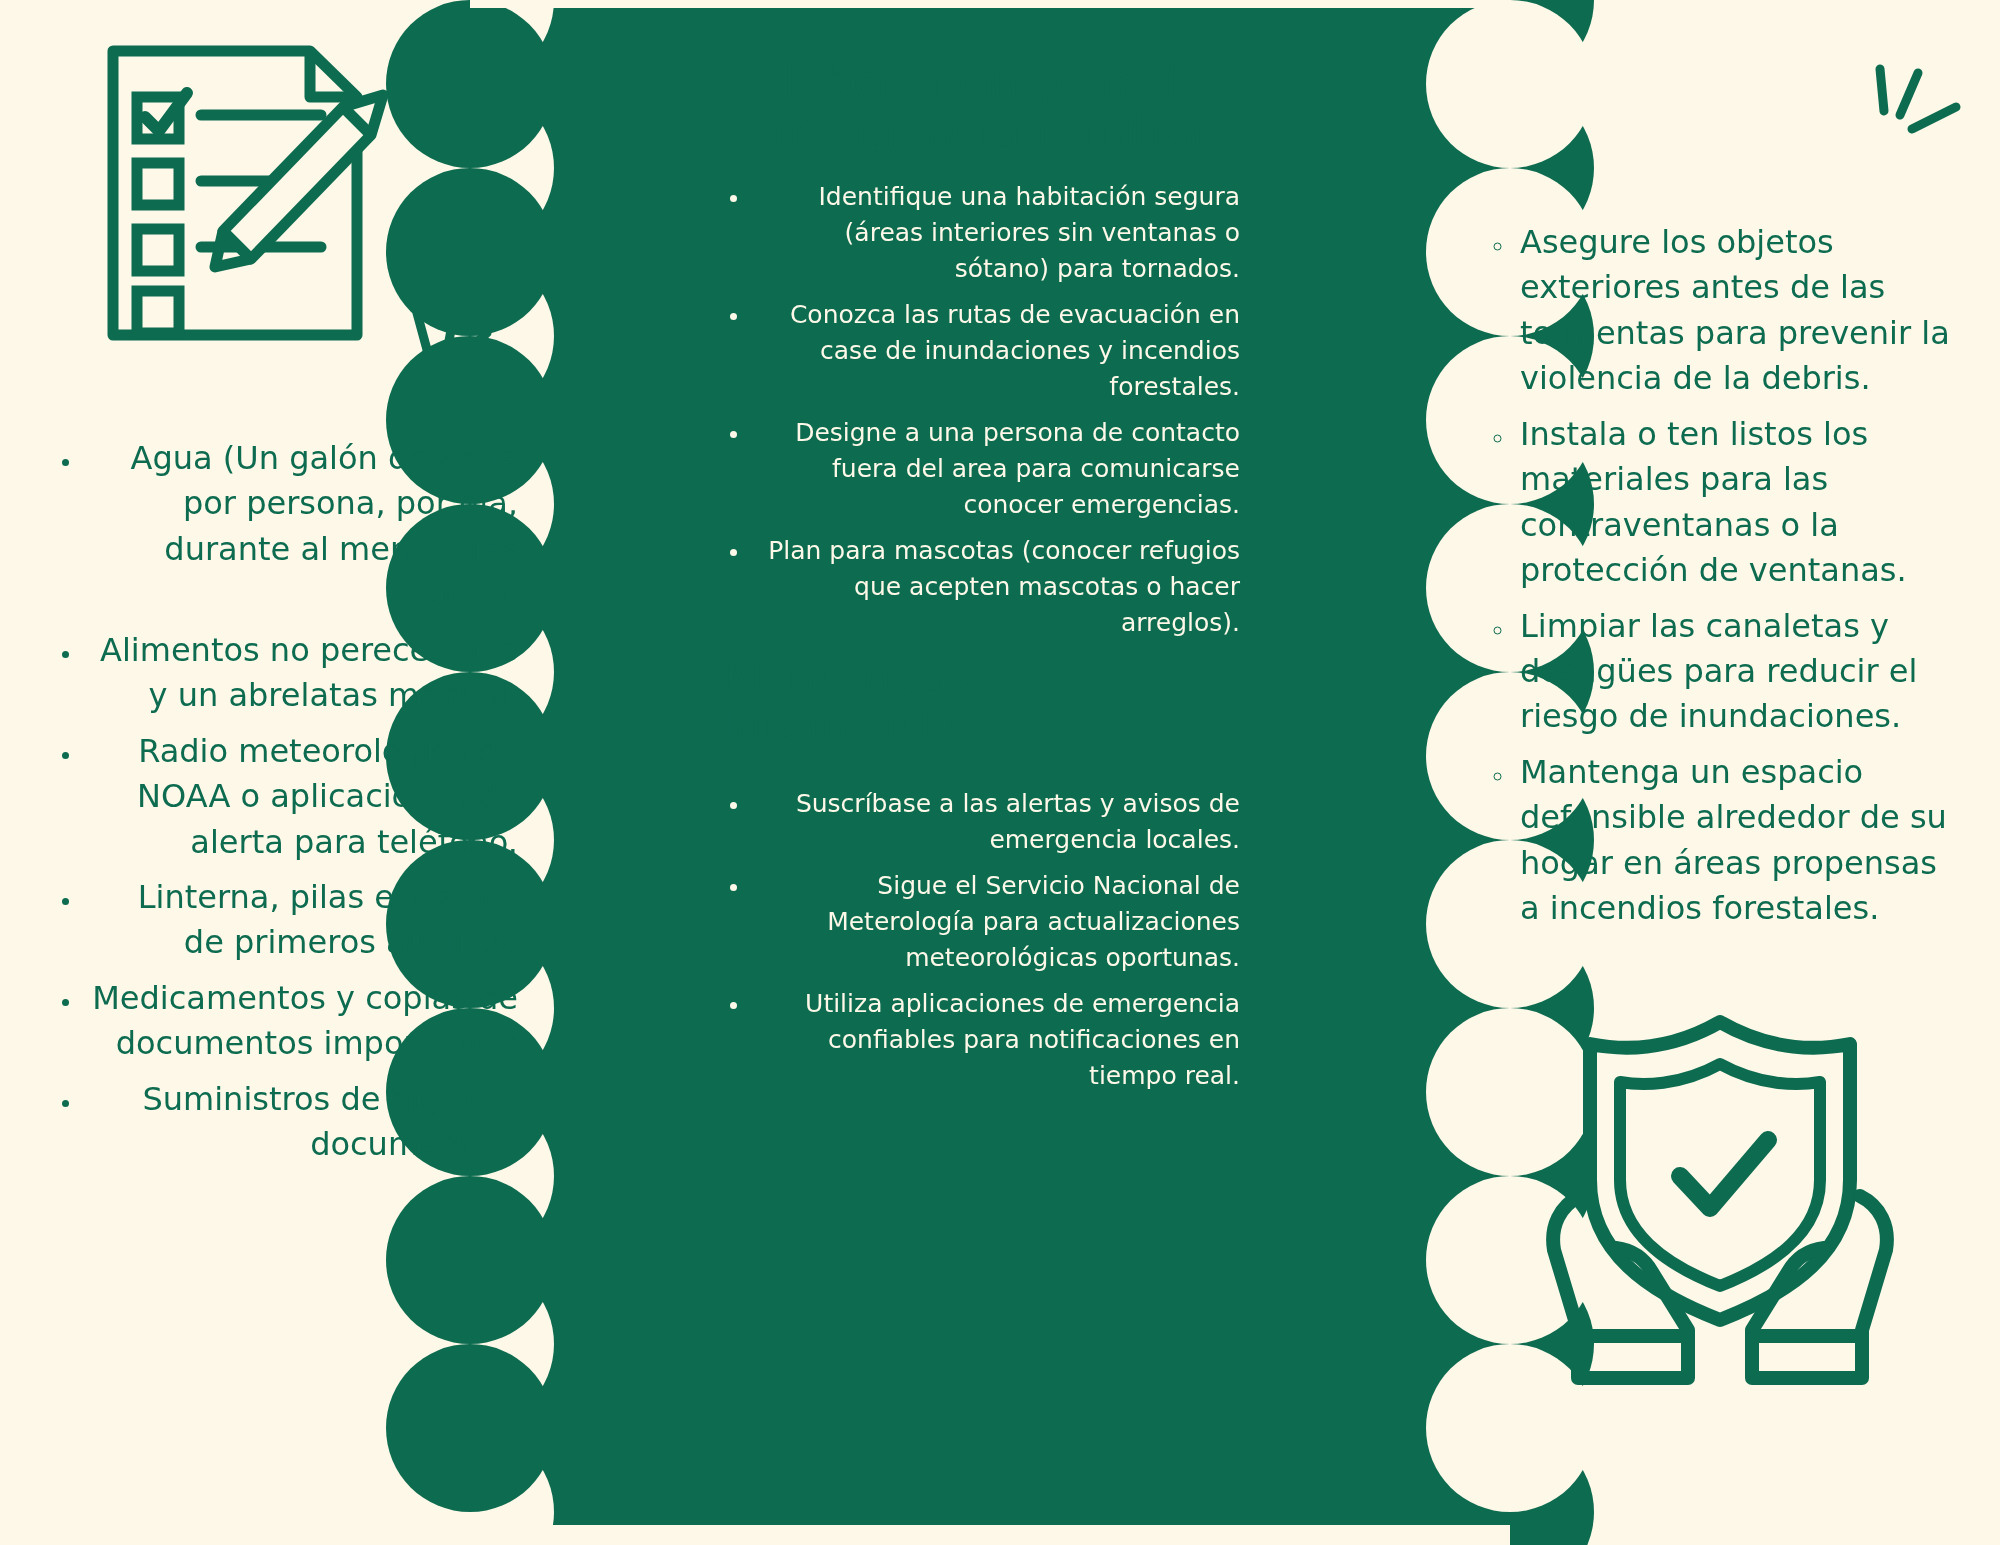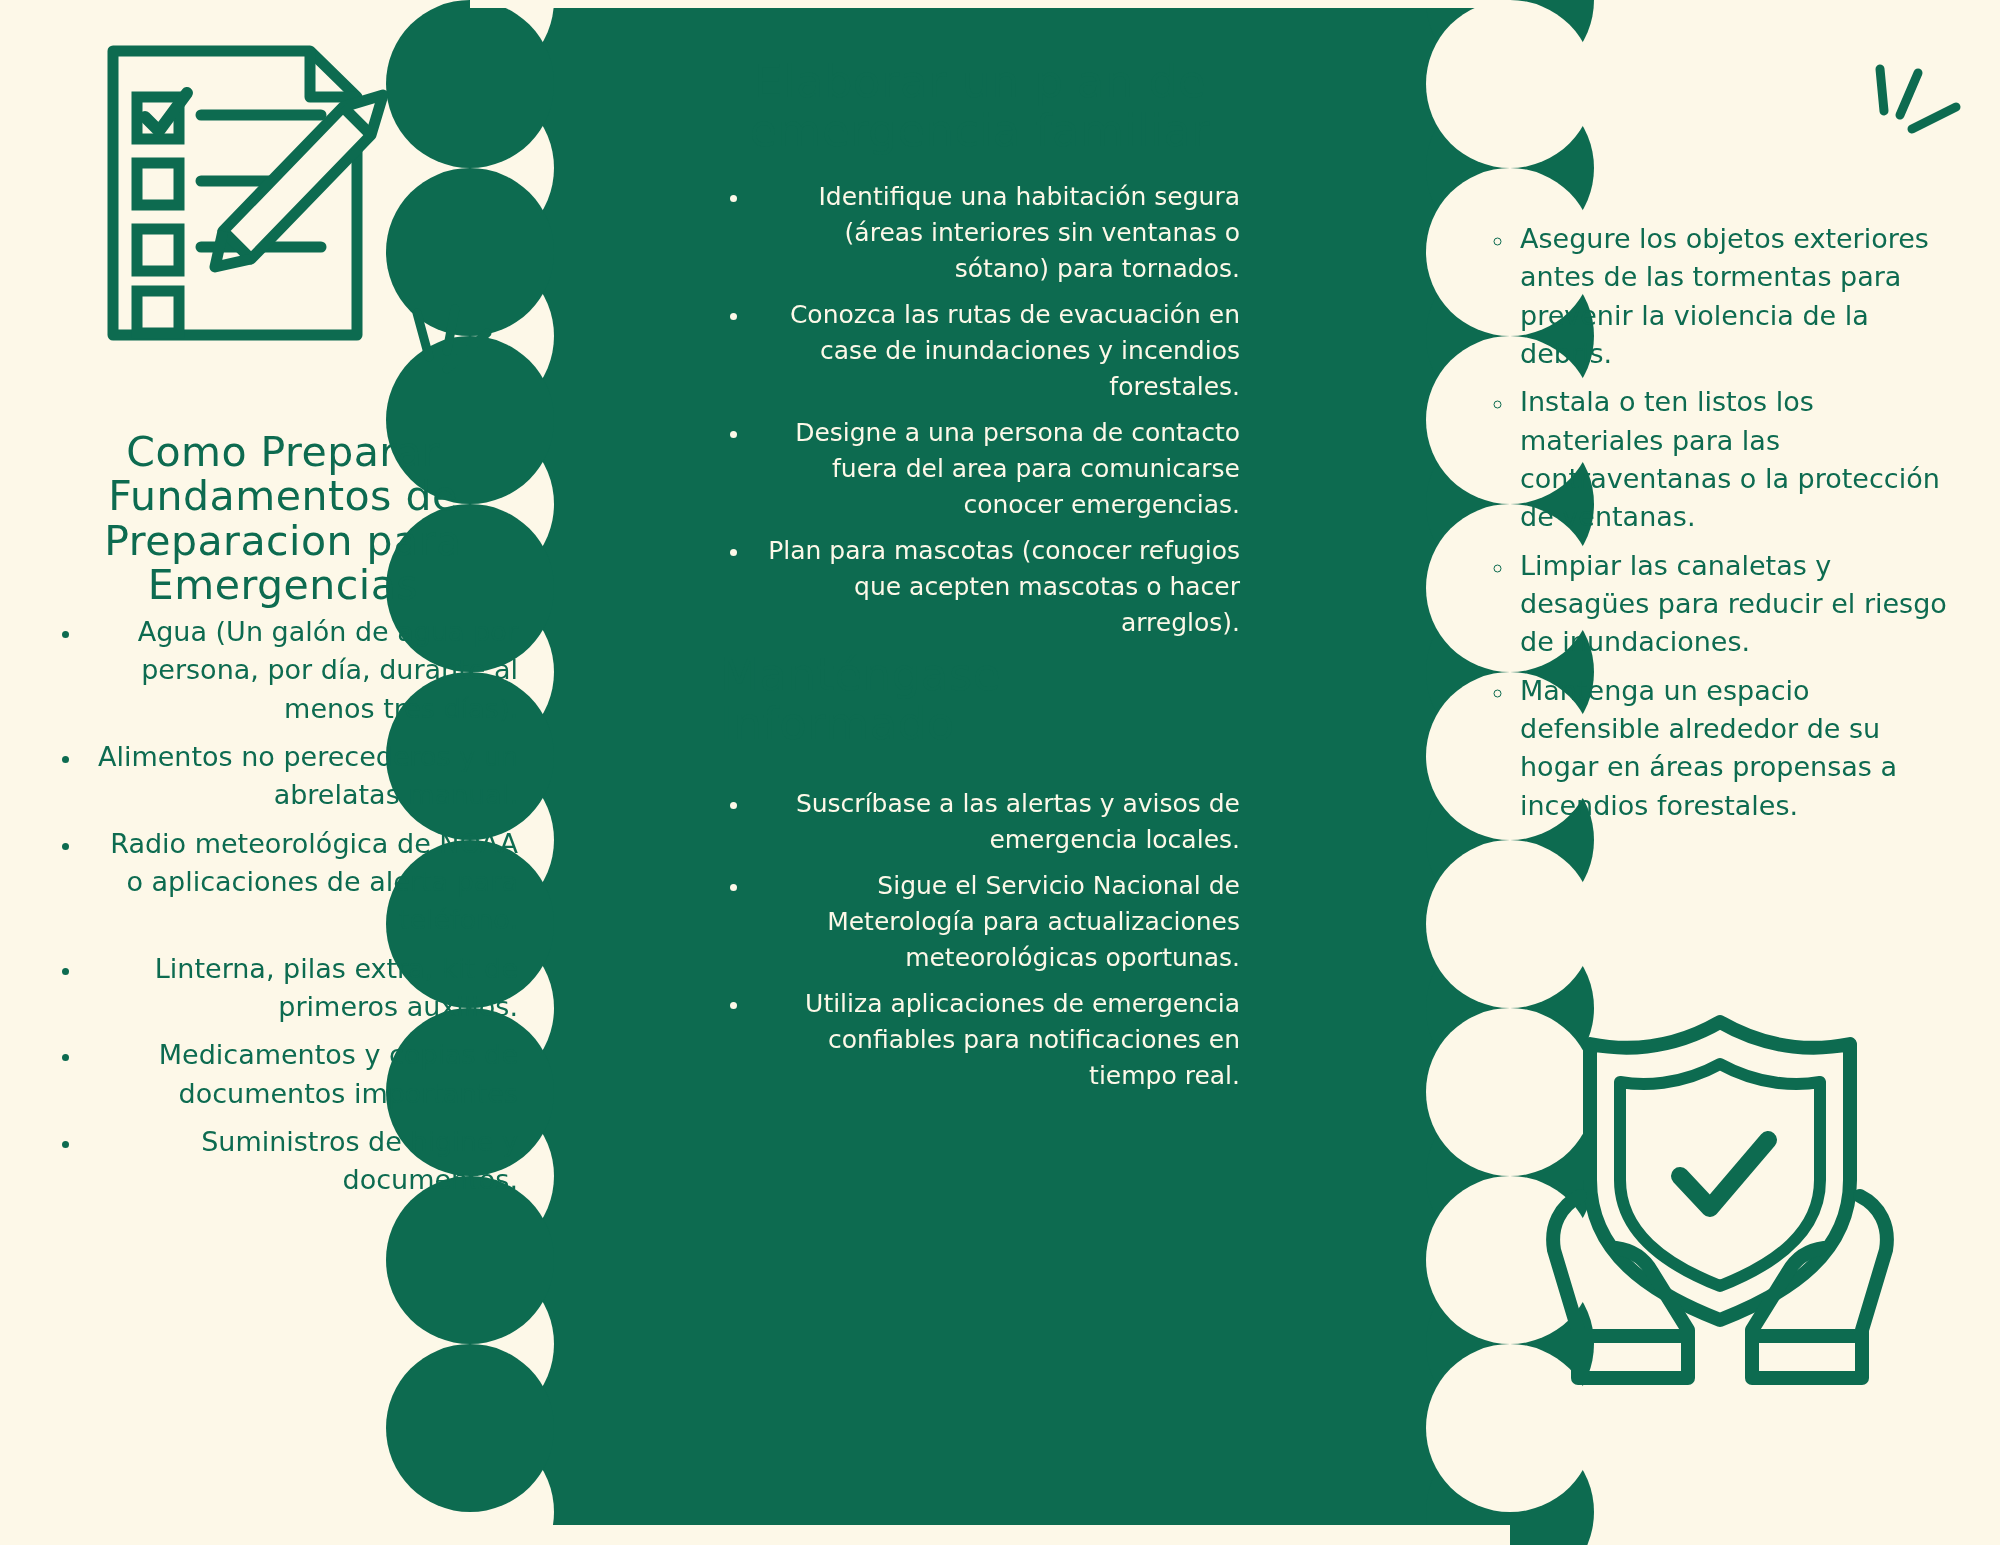--- a/index.html
+++ b/index.html
@@ -101,21 +101,21 @@
     font-size: 25px;
     color: #0d6b50;
     margin: 30px 0 4px 0;
     line-height: 1.35;
   }
   ul {
     margin: 6px 0 0 0;
     padding-left: 34px;
   }
   ul li {
-    font-size: 27px;
+    font-size: 32px;
     line-height: 1.42;
     margin-bottom: 10px;
     padding-left: 6px;
   }
   ul.dark li { color: #0d6b50; }
   ul.light li { color: #fdf8e8; }
   ul.light { padding-left: 30px; }
   ul.circle { list-style-type: circle; }
   ul.disc { list-style-type: disc; text-align: right; }
   ul.light li::marker { font-size: 22px; }
@@ -237,21 +237,20 @@
     <path d="M200 22 C252 52 300 50 330 44 V180 C330 252 272 292 200 320 C128 292 70 252 70 180 V44 C100 50 148 52 200 22 Z" stroke="#0d6b50" stroke-width="14" stroke-linejoin="round"></path>
     <path d="M200 64 C240 86 278 86 300 82 V180 C300 232 256 264 200 286 C144 264 100 232 100 180 V82 C122 86 160 86 200 64 Z" stroke="#0d6b50" stroke-width="12" stroke-linejoin="round"></path>
     <path d="M160 176 L190 208 L248 140" stroke="#0d6b50" stroke-width="18" stroke-linecap="round" stroke-linejoin="round"></path>
     <path d="M60 196 C40 206 30 226 34 250 L58 330 L58 378 H168 V330 L132 272 C124 258 112 250 96 248" stroke="#0d6b50" stroke-width="14" stroke-linecap="round" stroke-linejoin="round"></path>
     <path d="M340 196 C360 206 370 226 366 250 L342 330 L342 378 H232 V330 L268 272 C276 258 288 250 304 248" stroke="#0d6b50" stroke-width="14" stroke-linecap="round" stroke-linejoin="round"></path>
     <line x1="58" y1="336" x2="168" y2="336" stroke="#0d6b50" stroke-width="14"></line>
     <line x1="232" y1="336" x2="342" y2="336" stroke="#0d6b50" stroke-width="14"></line>
   </svg>
 
   <div class="col col-left" style="top:430px;">
-    <h1 class="title title-left">Como Preparar Fundamentos de Preparacion para Emergencias</h1>
     <ul class="dark disc">
       <li>Agua (Un galón de agua por persona, por día, durante al menos tres días).</li>
       <li>Alimentos no perecederos y un abrelatas manual.</li>
       <li>Radio meteorológica de NOAA o aplicaciones de alerta para teléfono.</li>
       <li>Linterna, pilas extra, kit de primeros auxilios.</li>
       <li>Medicamentos y copias de documentos importantes</li>
       <li>Suministros de higine y documentos.</li>
     </ul>
   </div>
 

